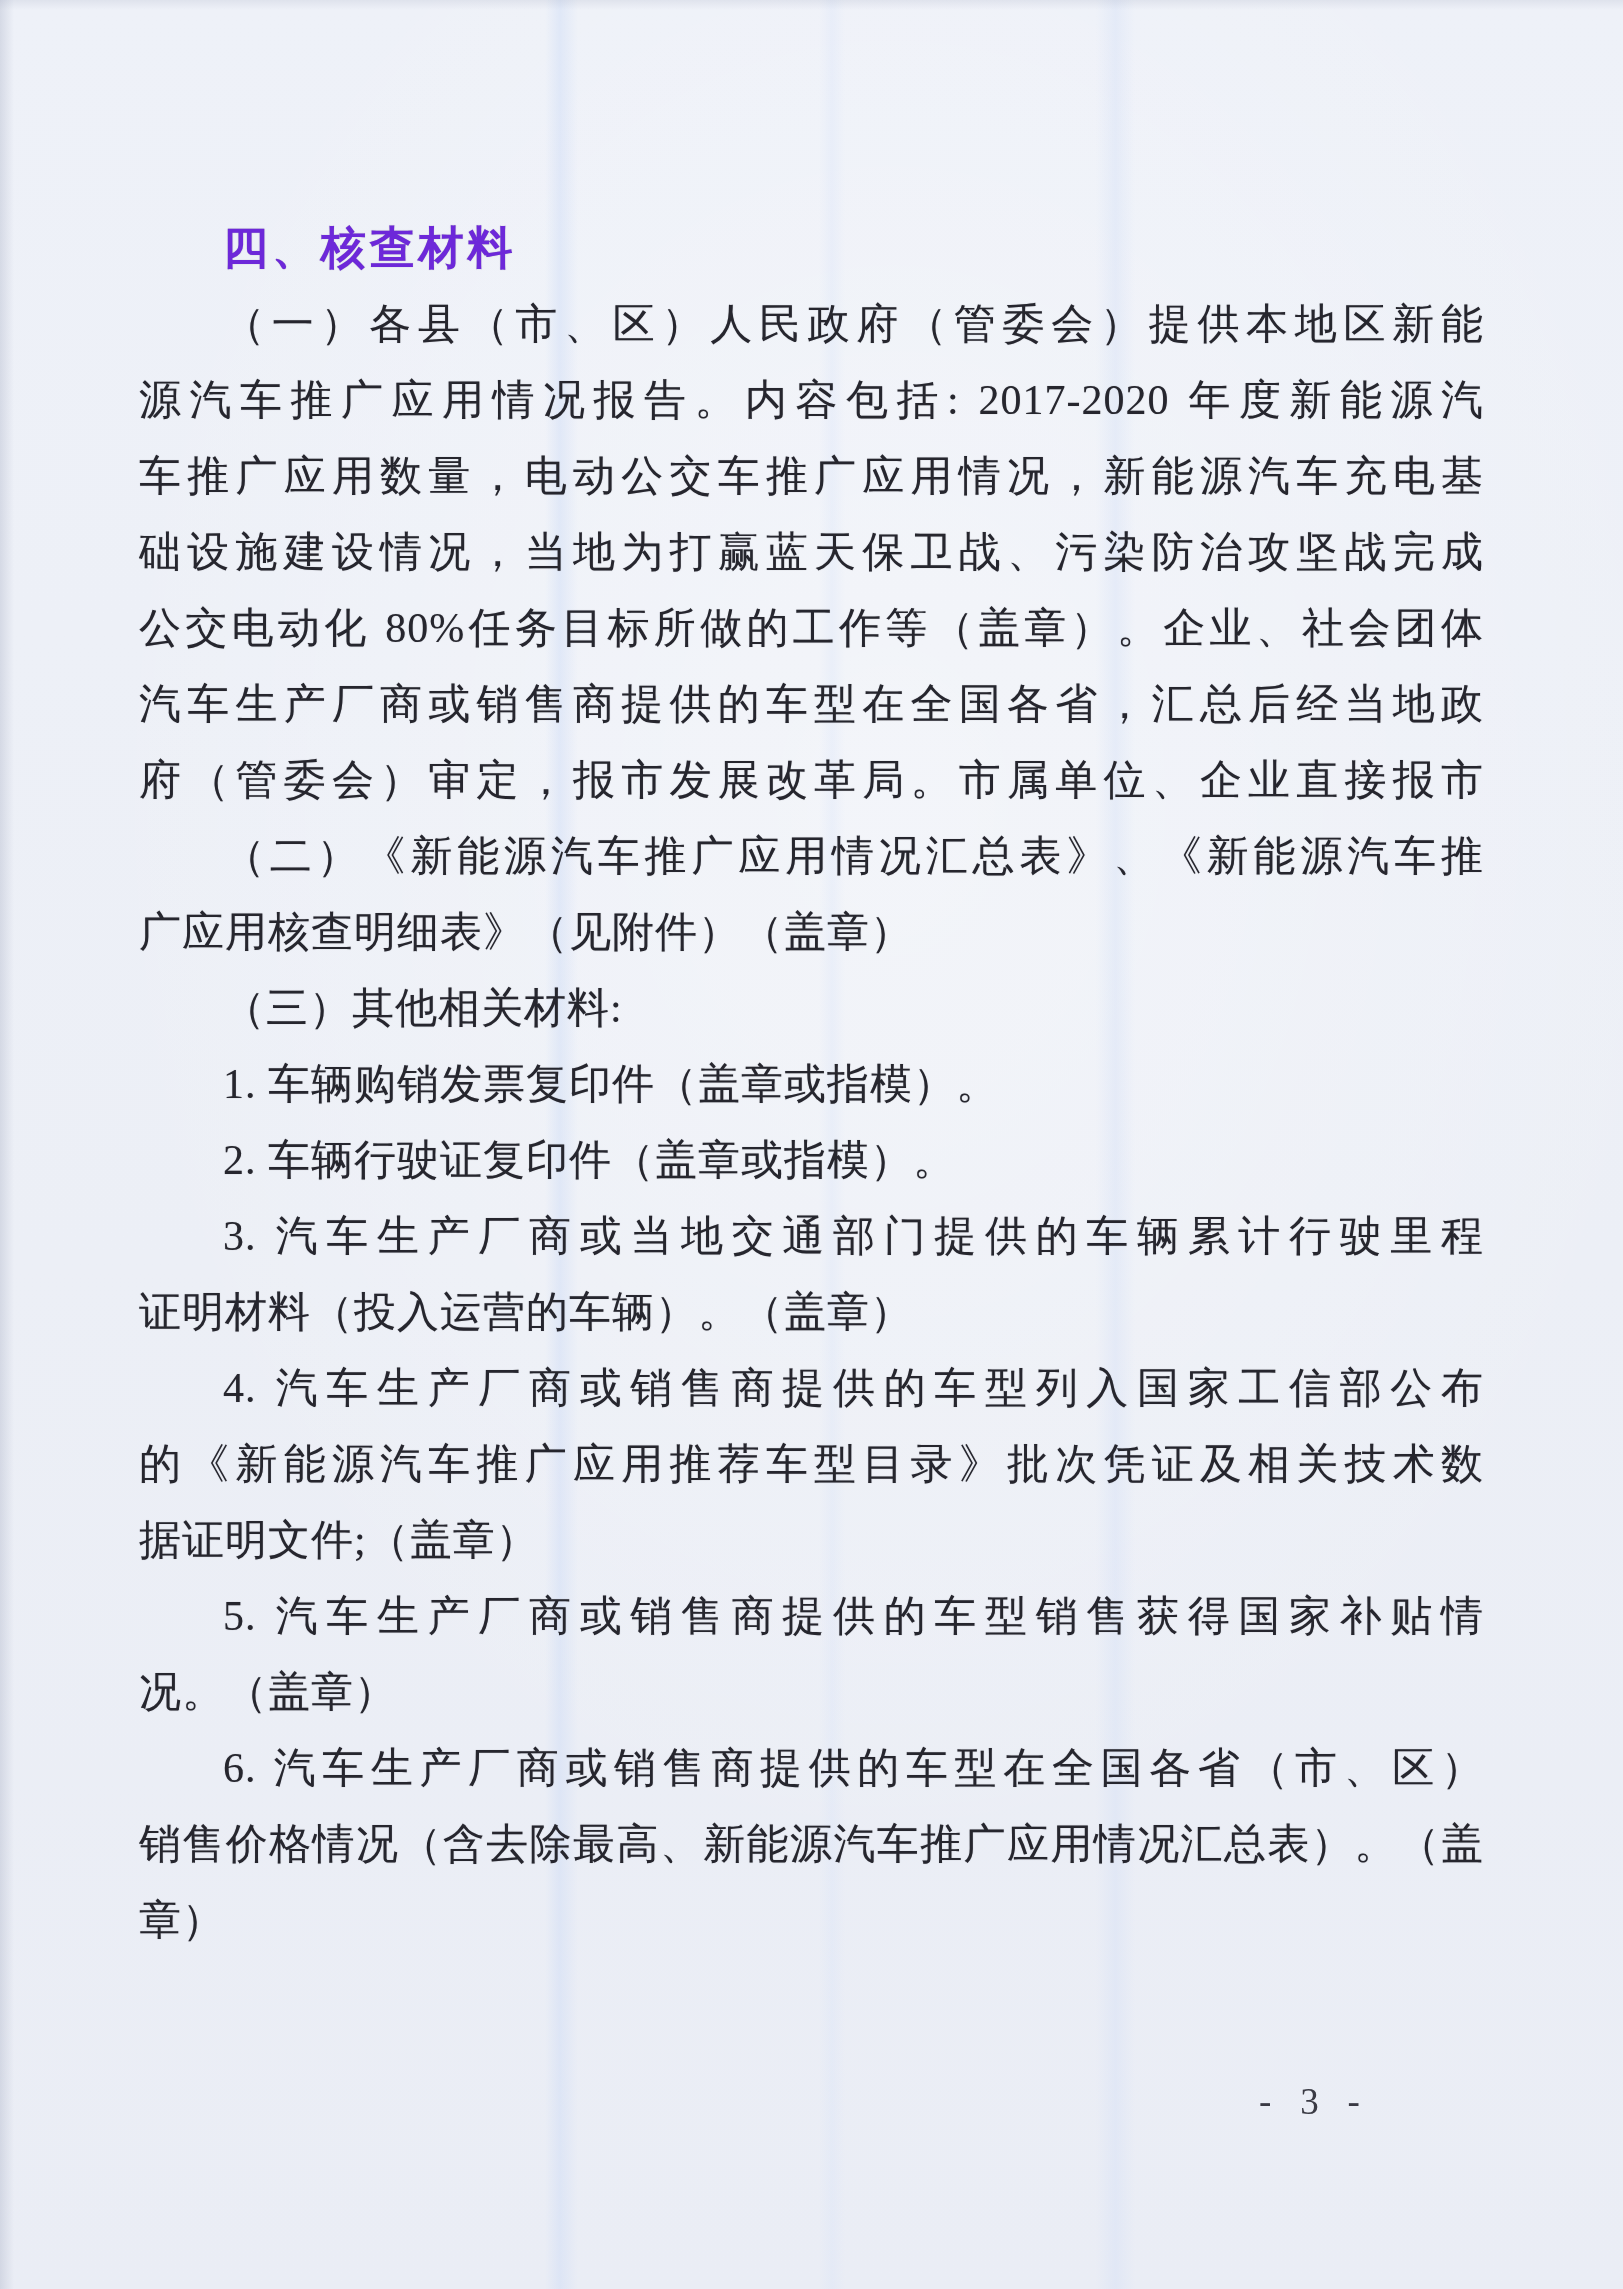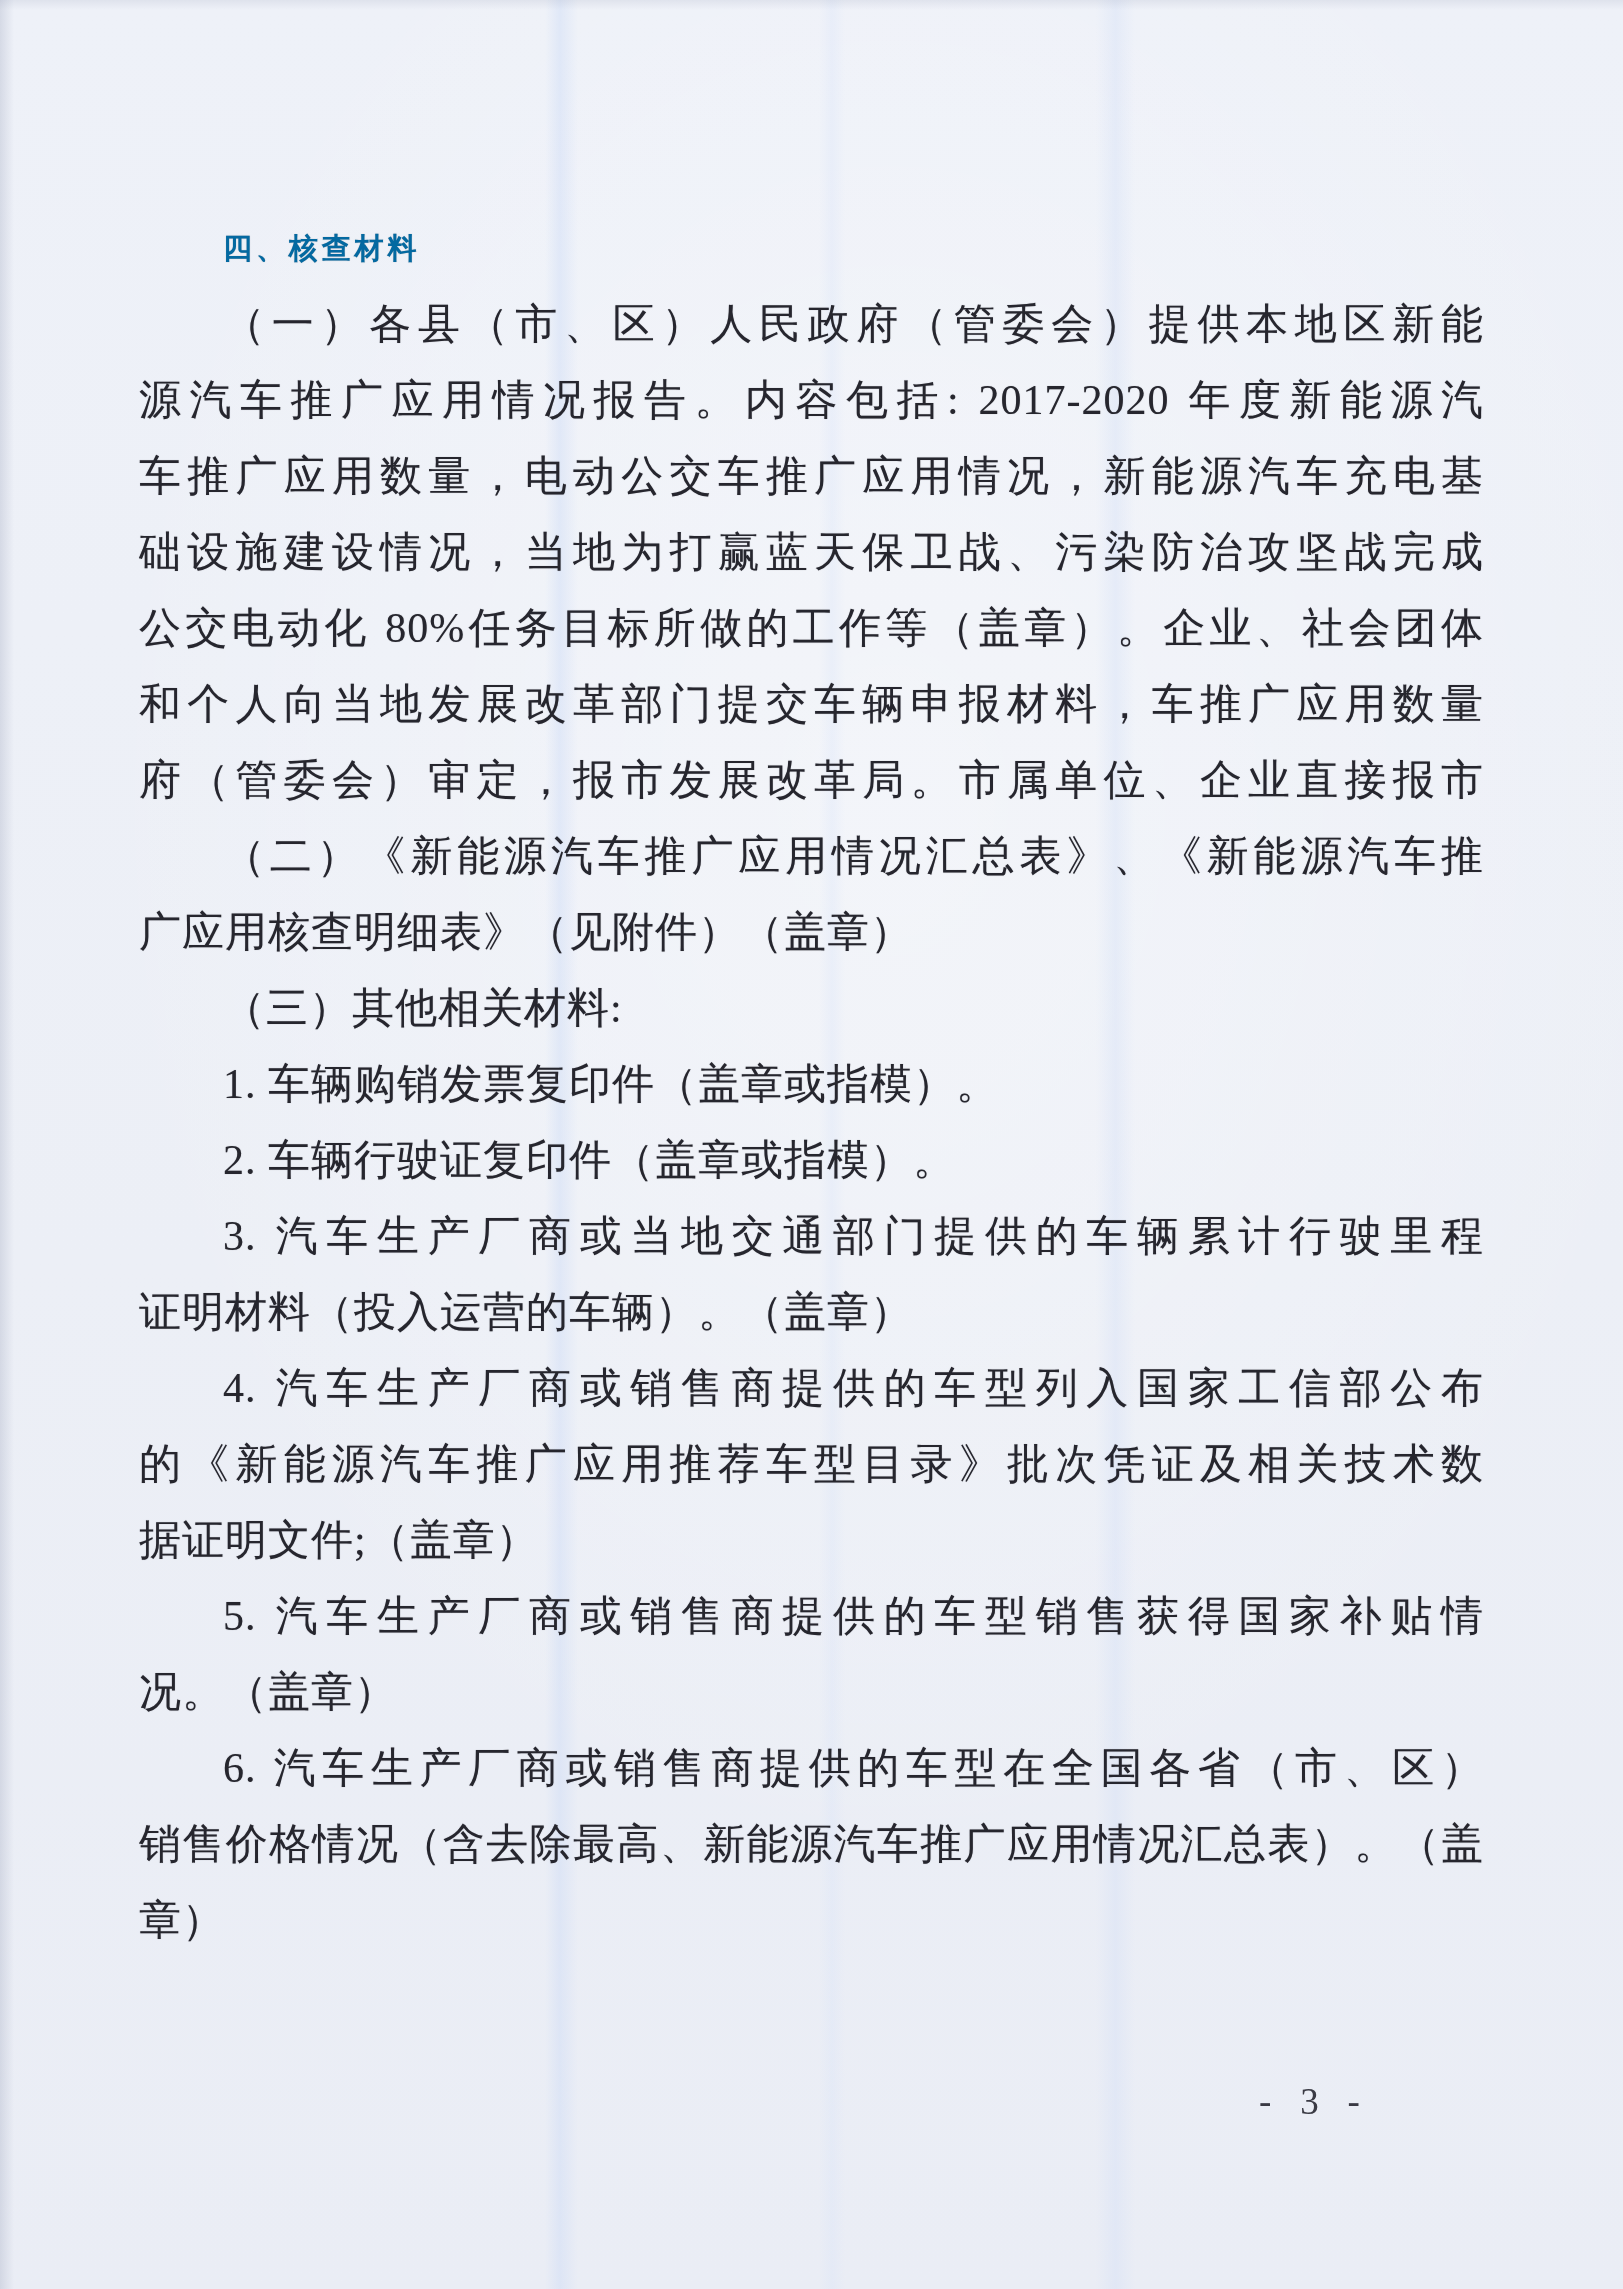--- a/index.html
+++ b/index.html
@@ -49,25 +49,25 @@
     position: absolute;
     left: 139px;
     top: 210px;
     width: 1345px;
     color: #26262e;
     text-shadow: 0 0 1px rgba(38,38,46,0.35);
   }
   .heading {
     font-family: "Liberation Sans", sans-serif;
     font-weight: 700;
-    font-size: 29px;
+    font-size: 45px;
     height: 76px;
     line-height: 76px;
     text-indent: 84px;
-    color: #0369a1;
+    color: #6d28d9;
     letter-spacing: 3.9px;
   }
   .paragraph { margin: 0; }
   .line {
     font-size: 42px;
     height: 76px;
     line-height: 76px;
     letter-spacing: 1px;
   }
   .line.indent { text-indent: 84px; }
@@ -98,21 +98,21 @@
 
   <div class="content">
     <div class="heading">四、核查材料</div>
     <div>
         <div class="paragraph">
           <div class="line indent fill">（一）各县（市、区）人民政府（管委会）提供本地区新能</div>
           <div class="line fill">源汽车推广应用情况报告。内容包括: 2017-2020 年度新能源汽</div>
           <div class="line fill">车推广应用数量，电动公交车推广应用情况，新能源汽车充电基</div>
           <div class="line fill">础设施建设情况，当地为打赢蓝天保卫战、污染防治攻坚战完成</div>
           <div class="line fill">公交电动化 80%任务目标所做的工作等（盖章）。企业、社会团体</div>
-          <div class="line fill">和个人向当地发展改革部门提交车辆申报材料，车推广应用数量</div>
+          <div class="line fill">汽车生产厂商或销售商提供的车型在全国各省，汇总后经当地政</div>
           <div class="line fill">府（管委会）审定，报市发展改革局。市属单位、企业直接报市</div>
         </div>
         <div class="paragraph">
           <div class="line indent fill">（二）《新能源汽车推广应用情况汇总表》、《新能源汽车推</div>
           <div class="line">广应用核查明细表》（见附件）（盖章）</div>
         </div>
         <div class="paragraph">
           <div class="line indent">（三）其他相关材料:</div>
         </div>
         <div class="paragraph">

